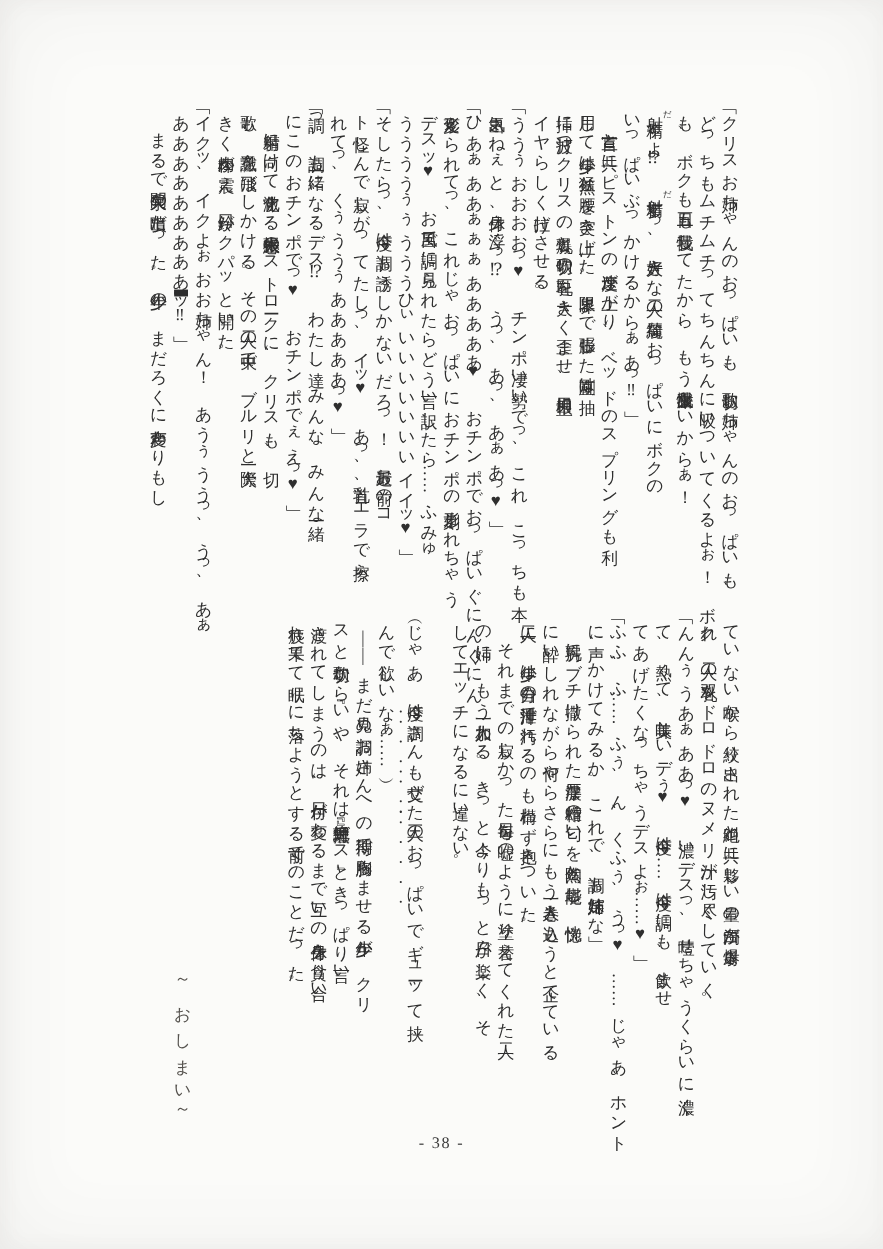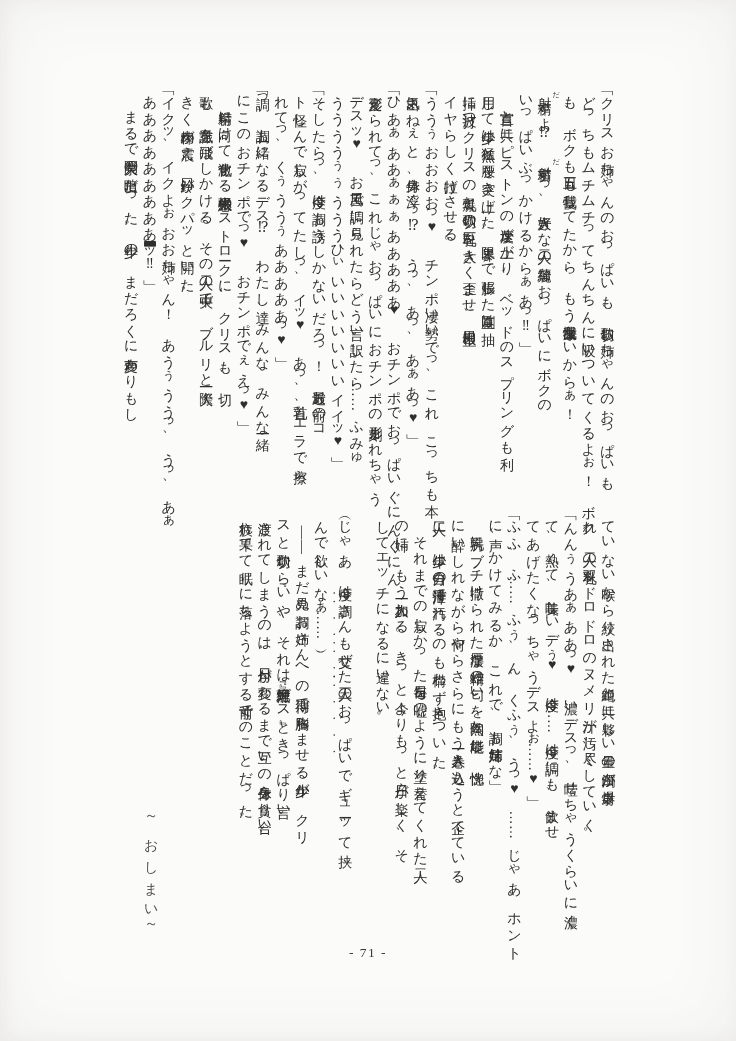--- a/index.html
+++ b/index.html
@@ -104,15 +104,15 @@
     <p>スと切歌から『いや、それは』『絶対無理デス』ときっぱり言い</p>
     <p>渡されてしまうのは、日付が変わるまで互いの身体を貪り合い、</p>
     <p>疲れ果てて眠りに落ちようとする寸前でのことだった。</p>
     <p class="spacer"></p>
     <p class="spacer"></p>
     <p class="spacer"></p>
     <p class="spacer"></p>
     <p class="ending">～おしまい～</p>
   </section>
 
-  <div class="page-number">- 71 -</div>
+  <div class="page-number">- 38 -</div>
 
 </div>
 
 </body></html>

